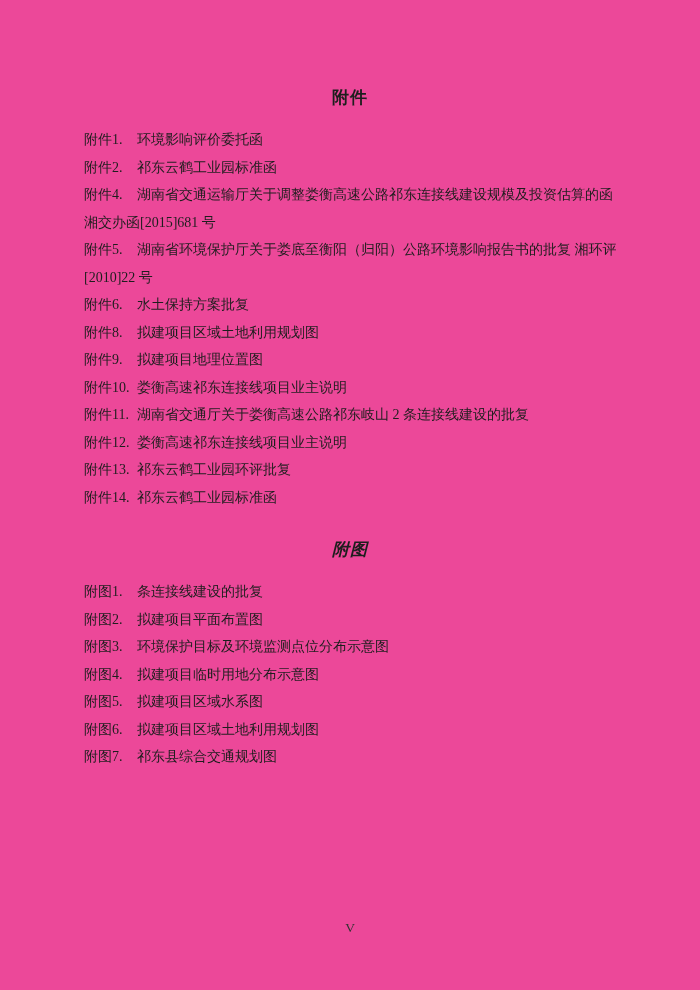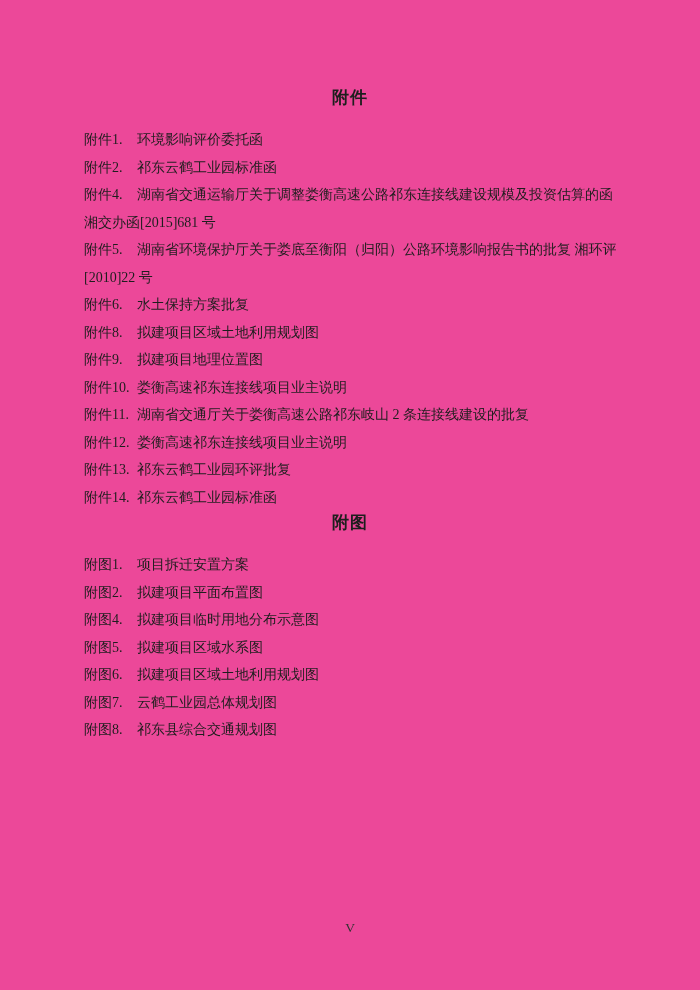--- a/index.html
+++ b/index.html
@@ -20,20 +20,22 @@
   }
   .doc-title {
     width: 100%;
     text-align: center;
     font-size: 17px;
     font-weight: bold;
     line-height: 23px;
     letter-spacing: 1px;
   }
   .doc-title.second {
+    margin-top: 27px;
+    font-style: italic;
   }
   .item-list {
     margin-left: 84px;
     width: 539px;
     margin-top: 17px;
     font-size: 14px;
   }
   .list-item {
     line-height: 27.5px;
     text-align: left;
@@ -72,24 +74,24 @@
     <div class="list-item"><span class="item-label">附件10.</span><span>娄衡高速祁东连接线项目业主说明</span></div>
     <div class="list-item"><span class="item-label">附件11.</span><span>湖南省交通厅关于娄衡高速公路祁东岐山 2 条连接线建设的批复</span></div>
     <div class="list-item"><span class="item-label">附件12.</span><span>娄衡高速祁东连接线项目业主说明</span></div>
     <div class="list-item"><span class="item-label">附件13.</span><span>祁东云鹤工业园环评批复</span></div>
     <div class="list-item"><span class="item-label">附件14.</span><span>祁东云鹤工业园标准函</span></div>
   </div>
 
   <div class="doc-title second">附图</div>
 
   <div class="item-list">
-    <div class="list-item"><span class="item-label">附图1.</span><span>项目拆迁安置方案</span></div>
+    <div class="list-item"><span class="item-label">附图1.</span><span>条连接线建设的批复</span></div>
     <div class="list-item"><span class="item-label">附图2.</span><span>拟建项目平面布置图</span></div>
+    <div class="list-item"><span class="item-label">附图3.</span><span>环境保护目标及环境监测点位分布示意图</span></div>
     <div class="list-item"><span class="item-label">附图4.</span><span>拟建项目临时用地分布示意图</span></div>
     <div class="list-item"><span class="item-label">附图5.</span><span>拟建项目区域水系图</span></div>
     <div class="list-item"><span class="item-label">附图6.</span><span>拟建项目区域土地利用规划图</span></div>
-    <div class="list-item"><span class="item-label">附图7.</span><span>云鹤工业园总体规划图</span></div>
-    <div class="list-item"><span class="item-label">附图8.</span><span>祁东县综合交通规划图</span></div>
+    <div class="list-item"><span class="item-label">附图7.</span><span>祁东县综合交通规划图</span></div>
   </div>
 
   <div class="page-number">V</div>
 
 </div>
 
 </body></html>

